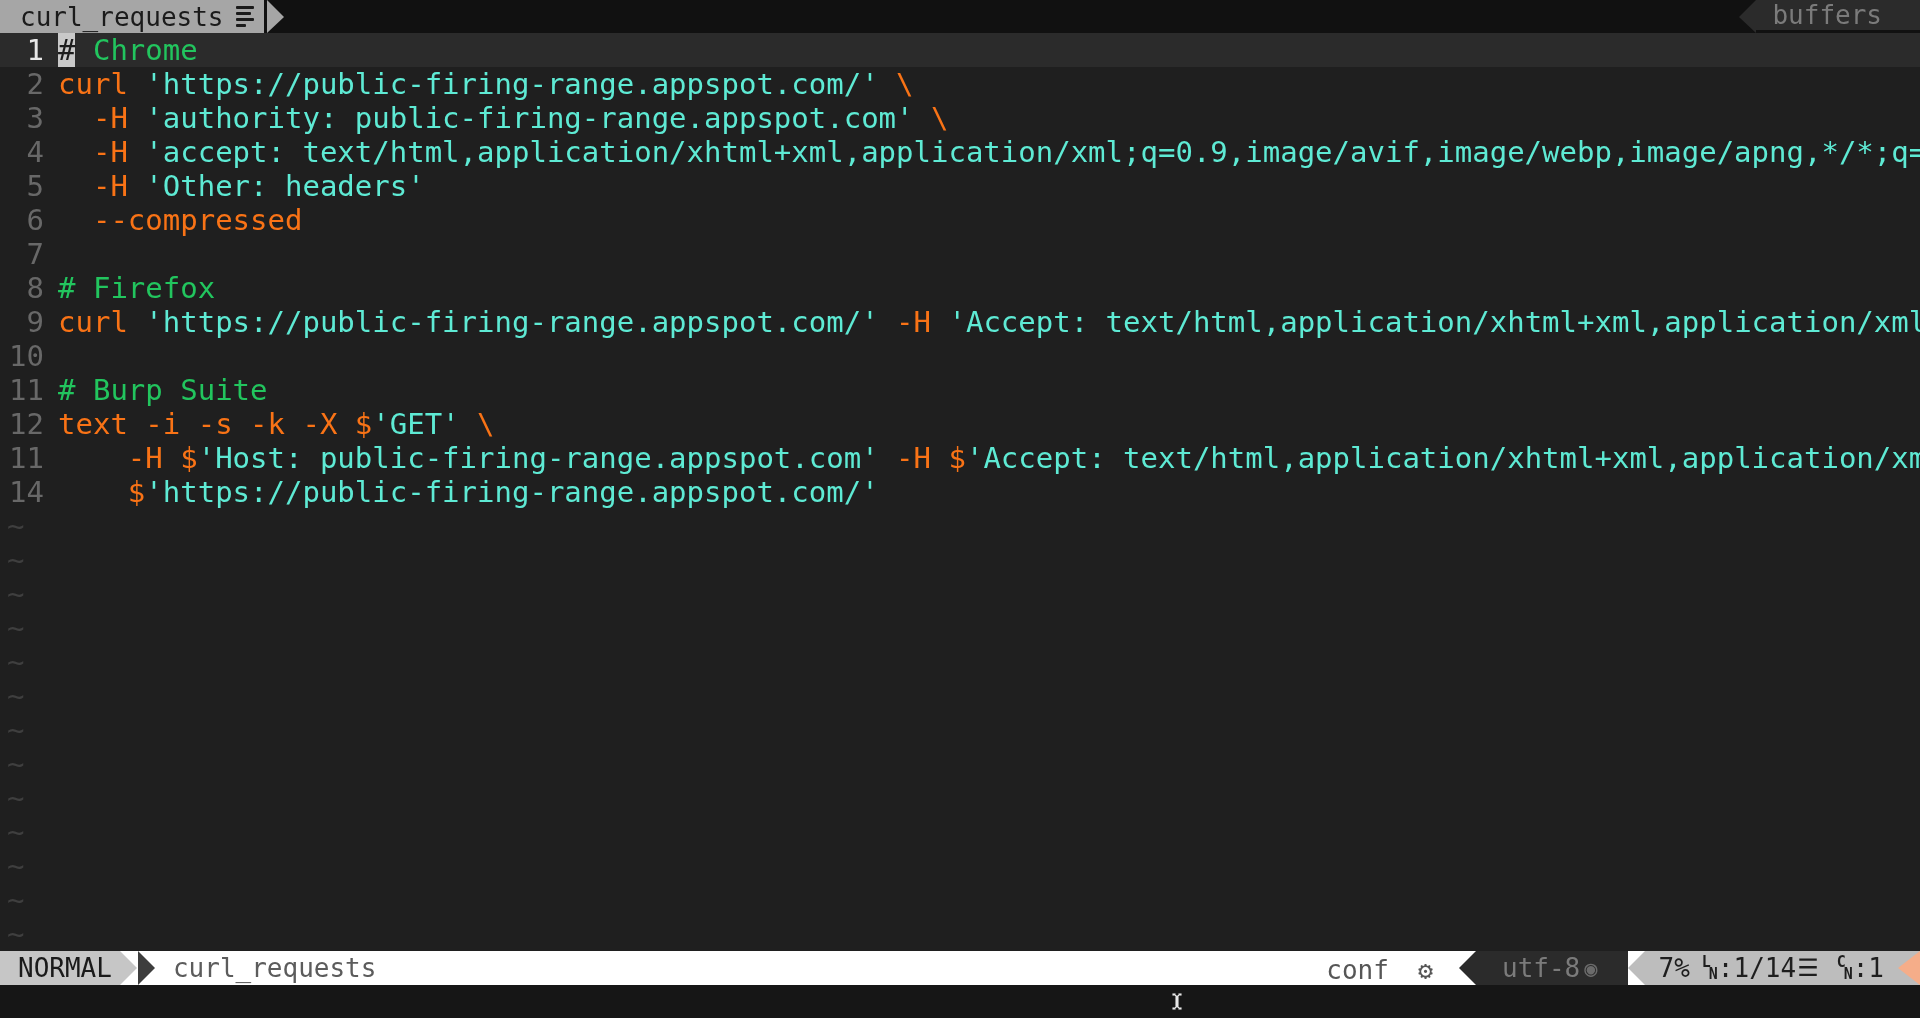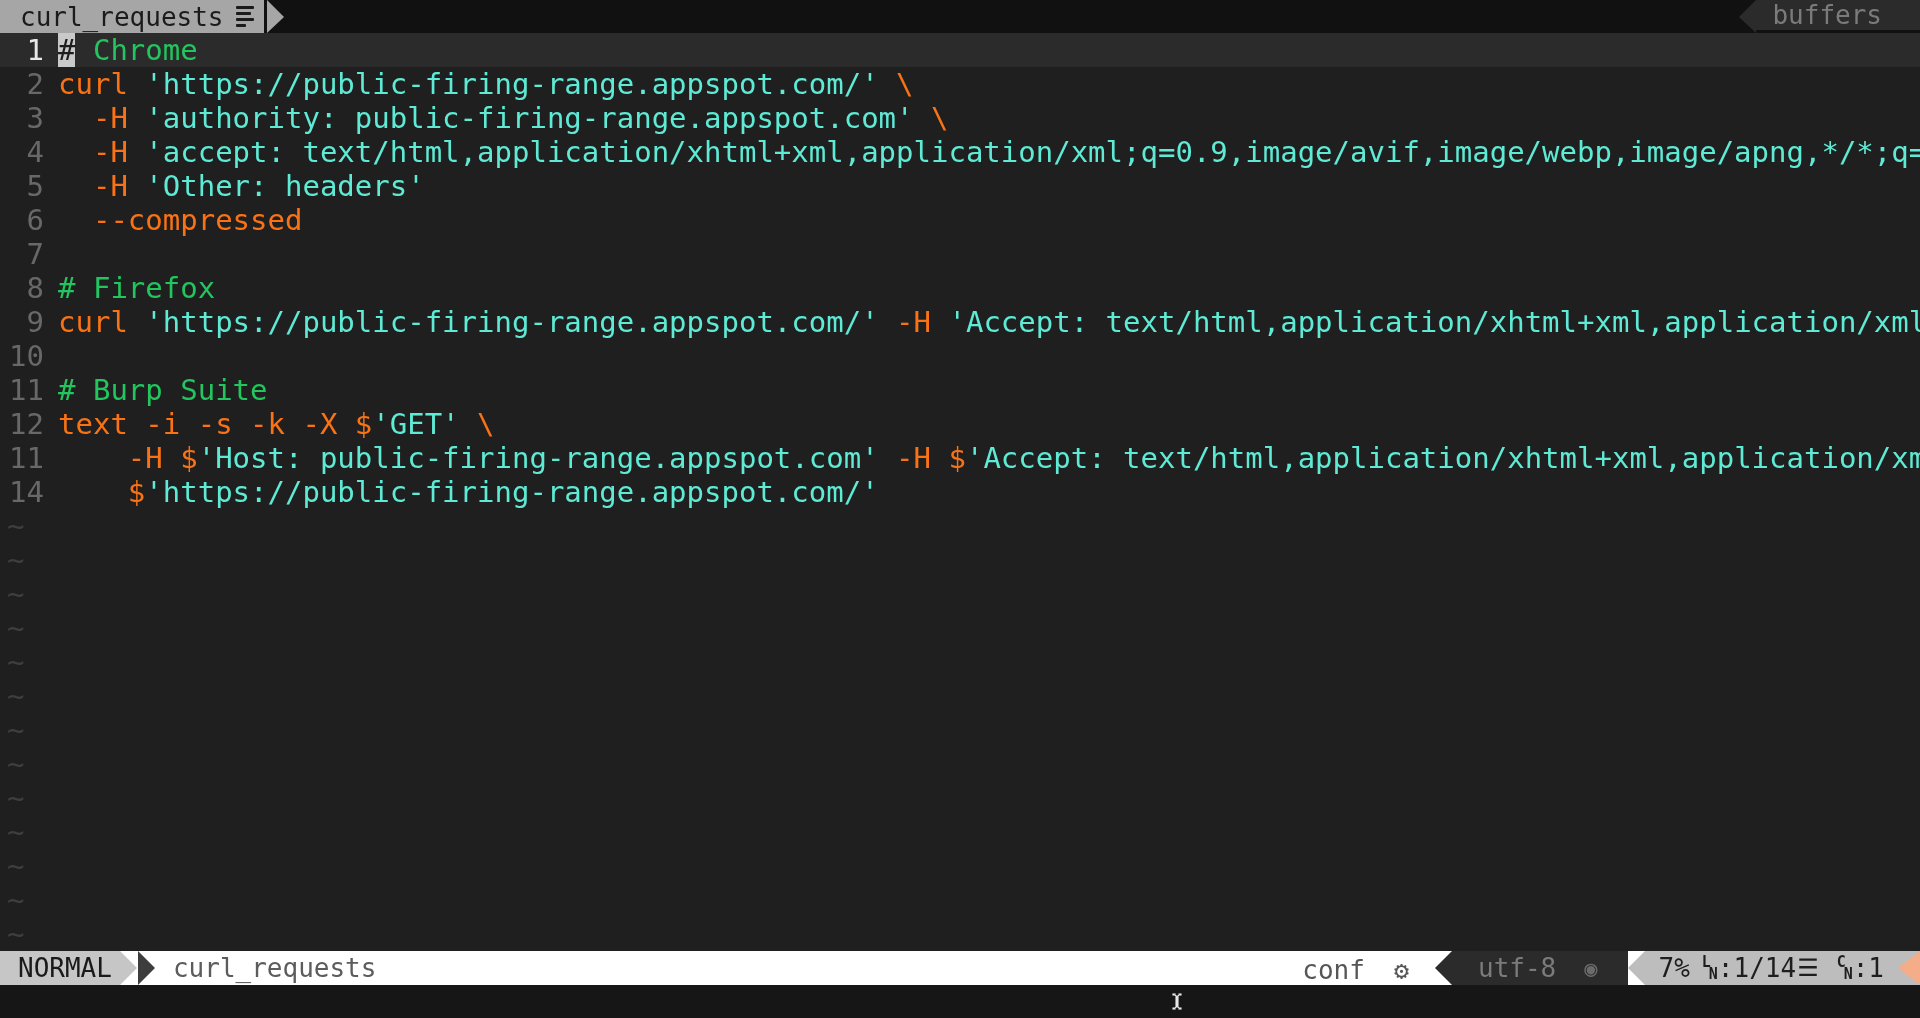--- a/index.html
+++ b/index.html
@@ -46,21 +46,21 @@
   .statusline { height:34px; flex:0 0 34px; background:#ffffff; display:flex; align-items:stretch; font-size:26px; }
   .sl-arrow { width:0; height:0; border-top:17px solid transparent; border-bottom:17px solid transparent; }
   .mode-seg { background:#c6c6c6; color:#1a1a1a; display:flex; align-items:center; padding:0 8px 0 18px; }
   .mode-tip1 { border-left:17px solid #c6c6c6; }
   .mode-tip2 { border-left:17px solid #3d3d3d; margin-left:1px; }
   .sl-filename { color:#5c5c5c; display:flex; align-items:center; margin-left:18px; }
   .sl-spacer { flex:1; }
   .sl-filetype { color:#565656; display:flex; align-items:flex-end; gap:29px; margin-right:26px; }
   .gear-icon { font-size:25px; color:#565656; }
   .enc-tip { border-right:17px solid #2b2b2b; }
-  .enc-seg { background:#2b2b2b; color:#7b7b7b; display:flex; align-items:center; gap:28px; padding:0 30px 0 26px; }
+  .enc-seg { background:#2b2b2b; color:#7b7b7b; display:flex; align-items:center; gap:4px; padding:0 30px 0 26px; }
   .enc-icon { font-size:22px; color:#6b6b6b; }
   .pos-tip { border-right:17px solid #bdbdbd; }
   .pos-seg { background:#bdbdbd; color:#1e1e1e; display:flex; align-items:center; padding:0 0 0 14px; }
   .pos-seg .pct { margin-right:12px; }
   .stack { display:inline-flex; flex-direction:column; justify-content:center; font-size:15px; line-height:12px;
            font-weight:bold; color:#1e1e1e; }
   .stack i { font-style:normal; display:block; }
   .stack i:nth-child(2) { margin-left:7px; }
   .lines-glyph { margin:0 0 0 1px; font-size:24px; }
   .colstack { margin-left:18px; }

